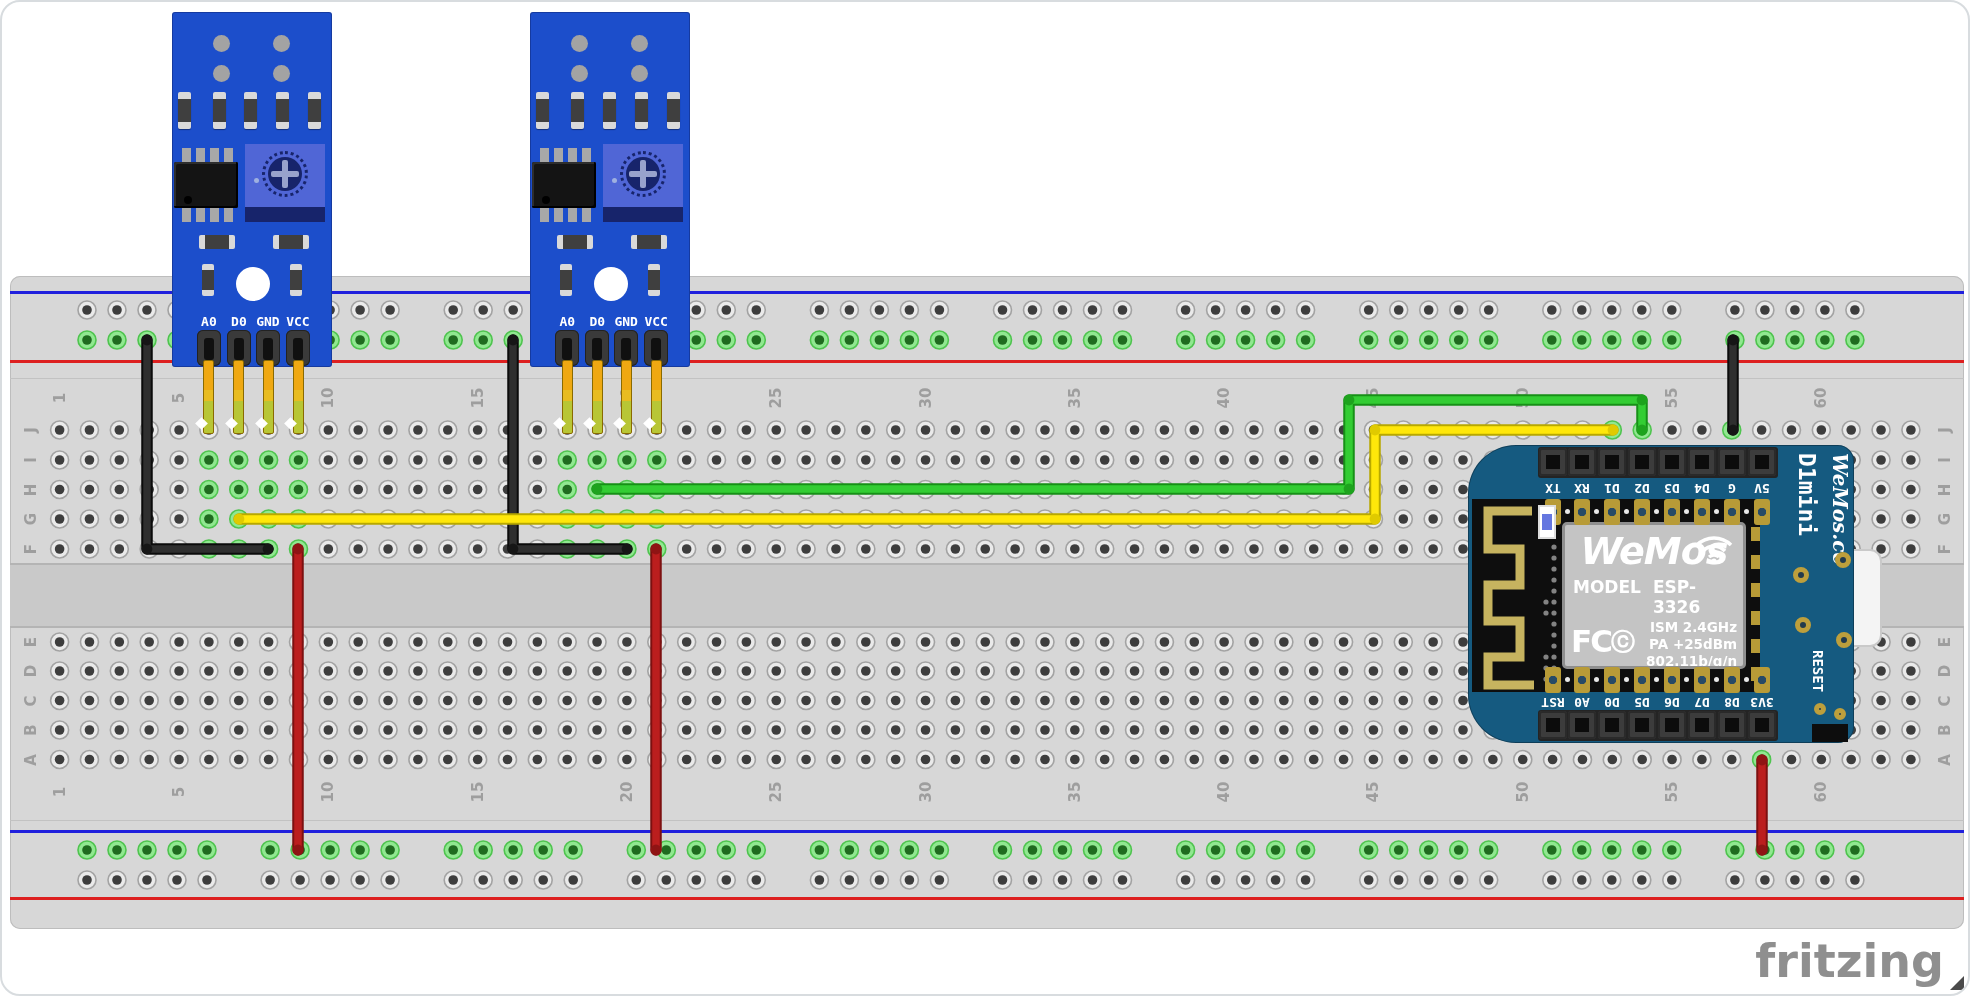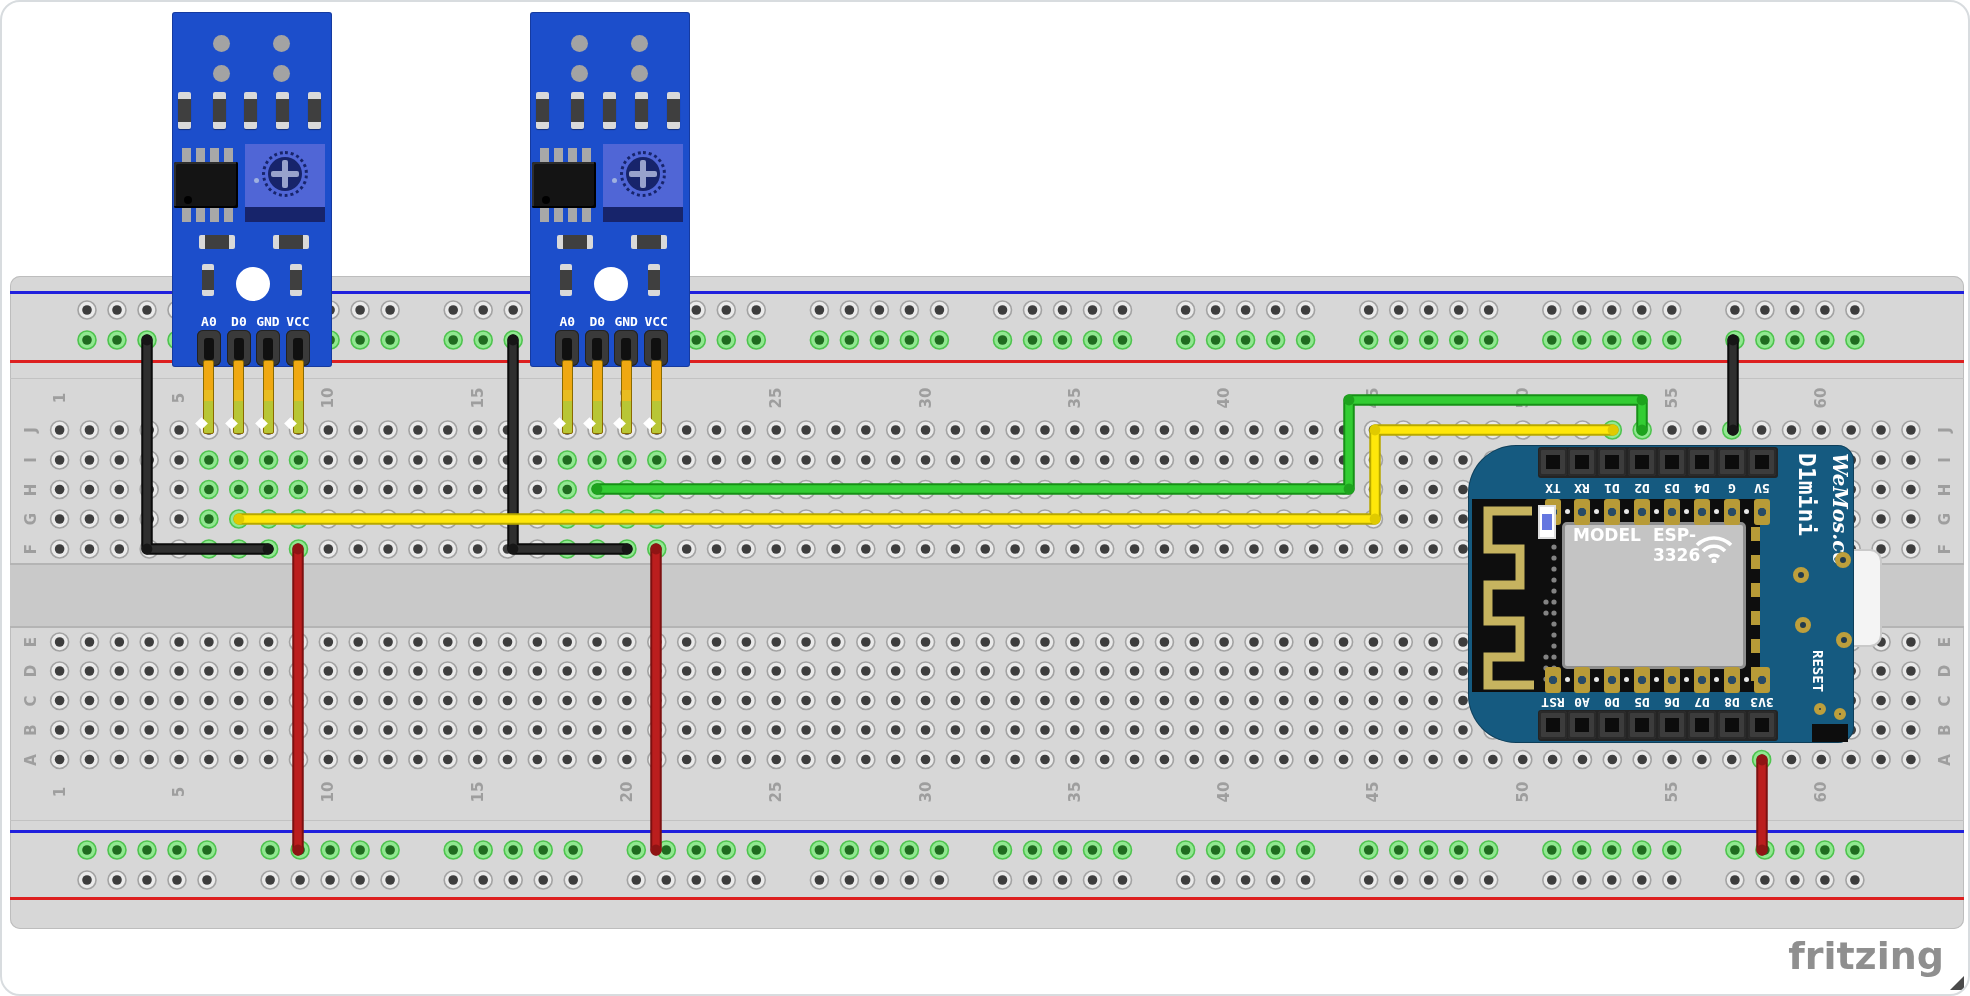--- a/index.html
+++ b/index.html
@@ -70,21 +70,21 @@
   .wm-led{position:absolute;left:70px;top:60px;width:18px;height:34px;background:#ffffff;box-sizing:border-box;
           border:2px solid #dddddd;}
   .wm-led-in{position:absolute;left:2px;top:7px;width:10px;height:16px;background:#6577e0;}
   .wm-side{position:absolute;color:#ffffff;transform:rotate(90deg);transform-origin:0 0;white-space:nowrap;}
   .wm-gold{position:absolute;border-radius:50%;border:5px solid #bd9f3c;background:#223a4c;box-sizing:border-box;}
   .wm-reset{position:absolute;left:344px;top:279px;width:36px;height:18px;background:#0d0d0d;}
   .wm-usb{position:absolute;left:386px;top:104px;width:28px;height:98px;background:#f4f4f4;border:2px solid #c9c9c9;
           border-left:none;border-radius:0 12px 12px 0;box-sizing:border-box;}
 
   
-  .fritzing-logo{position:absolute;right:24px;top:932px;font-size:38px;font-weight:bold;color:#8f8f8f;
+  .fritzing-logo{position:absolute;right:24px;top:932px;font-size:46px;font-weight:bold;color:#8f8f8f;
                  letter-spacing:0;font-family:"DejaVu Sans",sans-serif;}
   .corner-mark{position:absolute;right:4px;bottom:4px;width:0;height:0;border-left:14px solid transparent;
                border-bottom:14px solid #4a4a4a;}
 </style>
 </head>
 <body>
 
 <div class="canvas">
 
   <div class="breadboard"></div>
@@ -2027,29 +2027,38 @@
             <rect x="279" y="56" width="9" height="14"></rect>
           <rect x="279" y="84" width="9" height="14"></rect>
             <rect x="279" y="112" width="9" height="14"></rect>
           <rect x="279" y="140" width="9" height="14"></rect>
             <rect x="279" y="168" width="9" height="14"></rect>
         </g>
       </svg>
     </div>
 
     <div class="wm-shield">
+      <span class="wm-brand">WeMos</span>
       <svg width="42" height="34" viewBox="0 0 42 34" style="position:absolute;right:8px;top:4px;">
         <path d="M4,16 A24,24 0 0 1 38,16" fill="none" stroke="#ffffff" stroke-width="3.5"></path>
         <path d="M10,22 A15,15 0 0 1 32,22" fill="none" stroke="#ffffff" stroke-width="3.5"></path>
         <path d="M16,28 A8,8 0 0 1 26,28" fill="none" stroke="#ffffff" stroke-width="3.5"></path>
         <circle cx="21" cy="32" r="2.5" fill="#ffffff"></circle>
       </svg>
       <div class="wm-model">
         <span>MODEL</span>
         <span>ESP-3326</span>
+      </div>
+      <div class="wm-bottom">
+        <div class="wm-fcc"><span>FC</span><span class="cc">ⓒ</span></div>
+        <div class="wm-specs">
+          <span>ISM 2.4GHz</span>
+          <span>PA +25dBm</span>
+          <span>802.11b/g/n</span>
+        </div>
       </div>
     </div>
 
     <div id="wm-pads">
         <div class="wm-pad" style="left:76.59999999999991px;top:54px;"></div>
         <div class="wm-pad" style="left:76.59999999999991px;top:222px;"></div>
         <div class="wm-wdot" style="left:96.59999999999991px;top:64px;"></div>
         <div class="wm-wdot" style="left:96.59999999999991px;top:232px;"></div>
         <div class="wm-pad" style="left:106.45999999999981px;top:54px;"></div>
         <div class="wm-pad" style="left:106.45999999999981px;top:222px;"></div>

